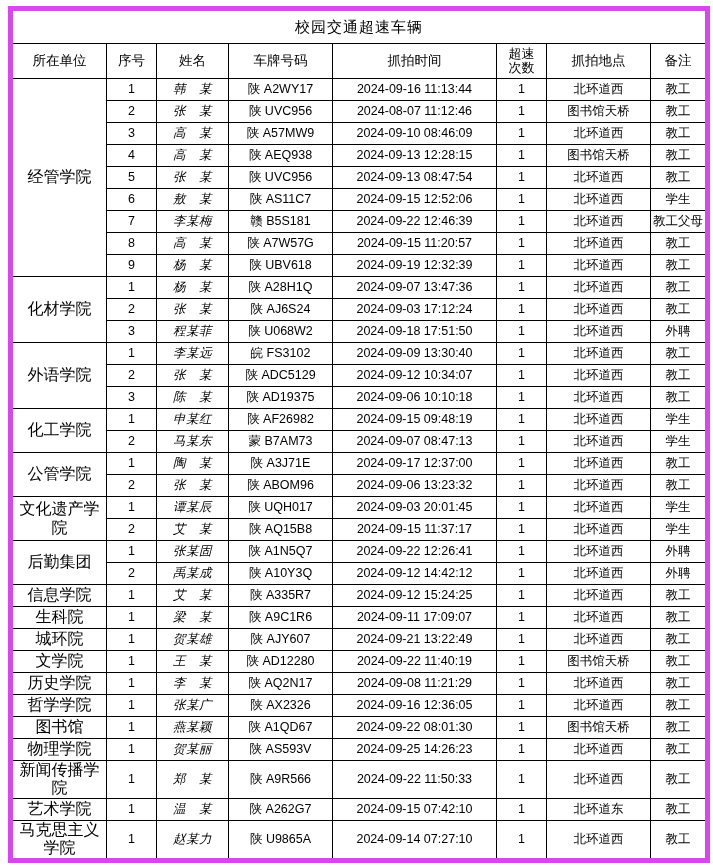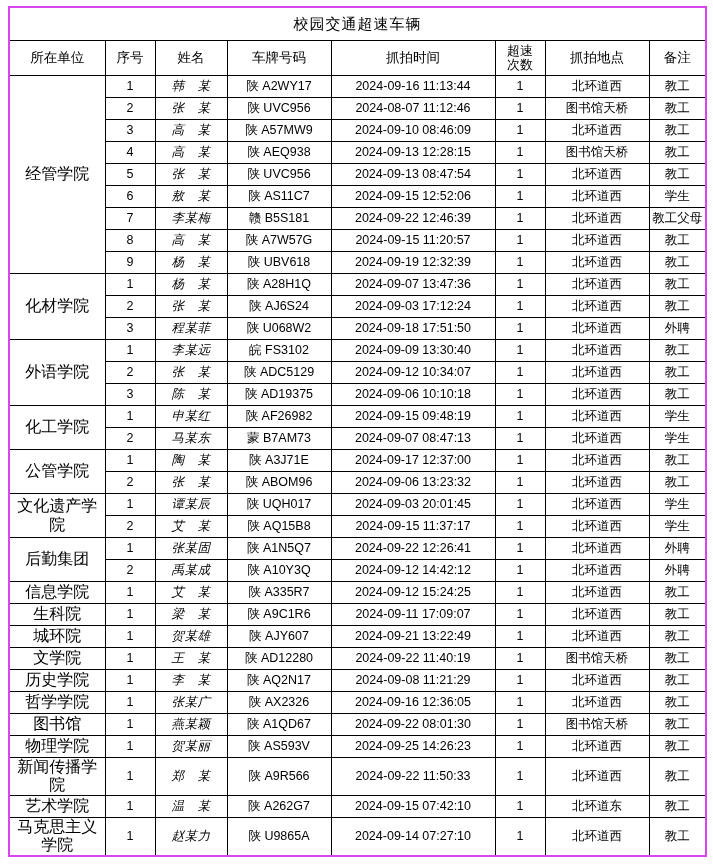--- a/index.html
+++ b/index.html
@@ -16,21 +16,21 @@
   }
   .page {
     width: 713px;
     box-sizing: border-box;
     padding: 6px 8px 0 8px;
   }
   table.report {
     border-collapse: collapse;
     table-layout: fixed;
     width: 697px;
-    border: 2px solid #d946ef;
+    border: 5px solid #d946ef;
     padding-left: 16px;
   }
   table.report td, table.report th {
     border: 1px solid #000;
     text-align: center;
     vertical-align: middle;
     font-weight: normal;
     padding: 0;
     line-height: 1.15;
   }

